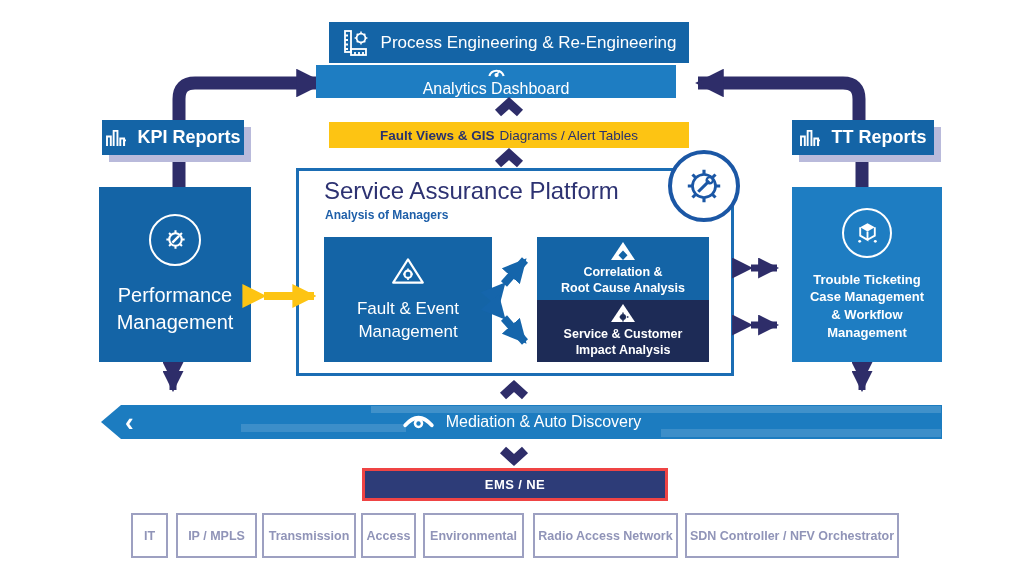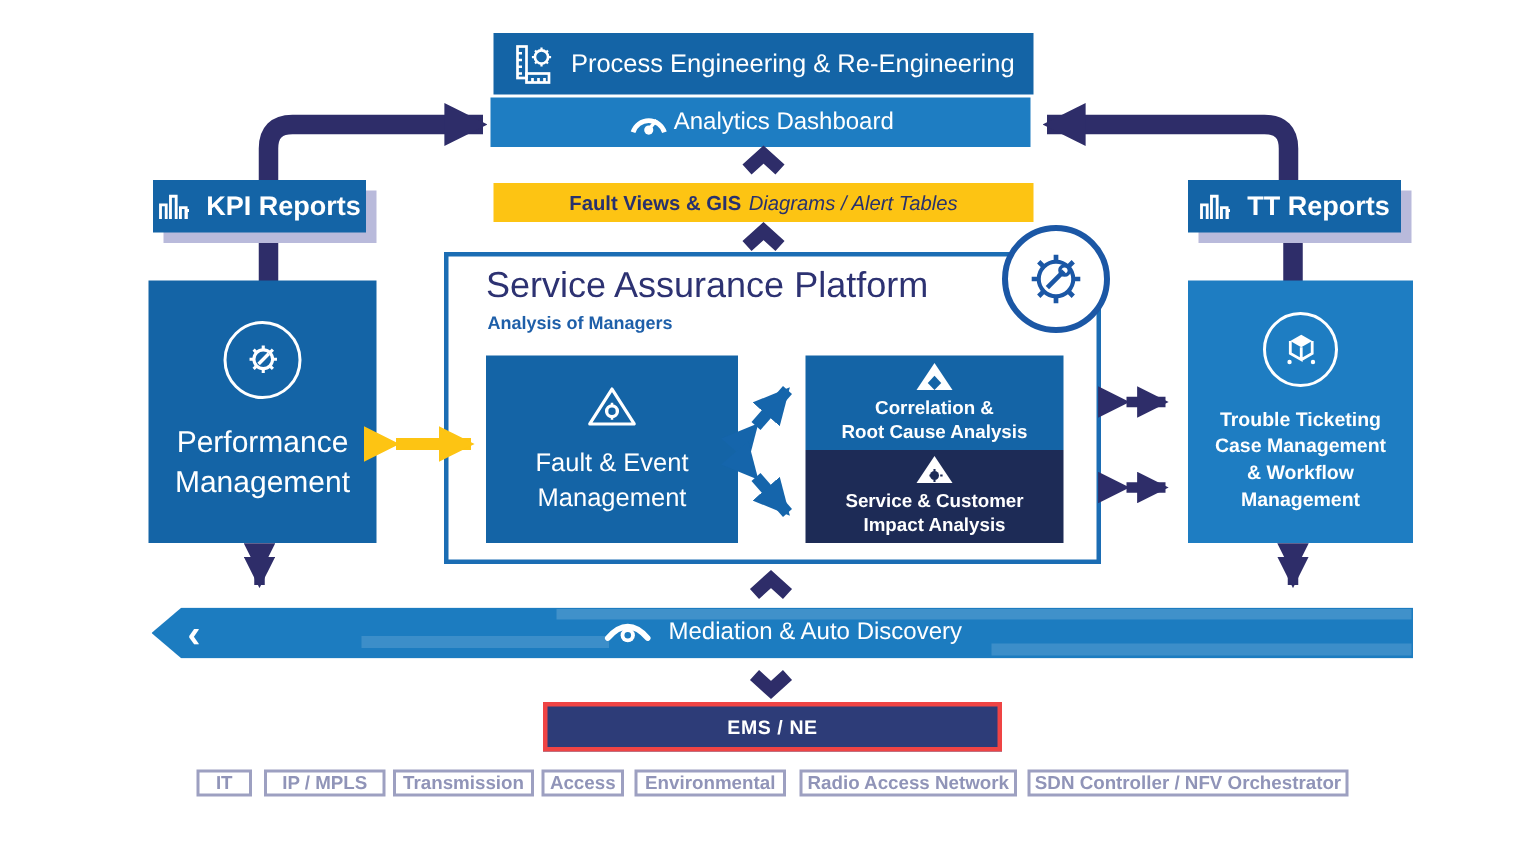--- a/index.html
+++ b/index.html
@@ -12,24 +12,24 @@
   .box-lblue{background:#1e7dc2;color:#fff;}
   .box-navy{background:#1d2b56;color:#fff;}
   .lbl{white-space:pre-line;text-align:center;}
   svg{display:block;}
   .svglayer{position:absolute;left:0;top:0;pointer-events:none;}
   #underlay{z-index:0;} #overlay{z-index:6;}
   .z2{z-index:2;} .z3{z-index:3;}
   .report-box{box-shadow:7px 7px 0 #b9badb;display:flex;align-items:center;justify-content:center;gap:9px;
     font-size:18px;font-weight:bold;}
   .circle-icon{border:2.5px solid #fff;border-radius:50%;display:flex;align-items:center;justify-content:center;}
-  .domain-box{top:513px;height:18px;background:#fff;border:2px solid #9da0c1;color:#9094b8;
+  .domain-box{top:513px;height:45px;background:#fff;border:2px solid #9da0c1;color:#9094b8;
     font-weight:bold;font-size:12.5px;display:flex;align-items:center;justify-content:center;}
   .ybar-bold{font-weight:800;}
-  .ybar-rest{font-weight:400;margin-left:5px;font-style:italic;}
+  .ybar-rest{font-weight:400;margin-left:5px;}
 </style>
 </head>
 <body>
 
 <div id="canvas">
 
   <svg id="underlay" class="svglayer" width="1024" height="577" viewBox="0 0 1024 577">
     <defs>
       <marker id="mnavy" viewBox="0 0 10 10" refX="9" refY="5" markerWidth="2.2" markerHeight="2.2" orient="auto">
         <polygon points="0 0, 10 5, 0 10" fill="#2e2d69"></polygon>
@@ -46,21 +46,21 @@
       <rect x="3" y="2" width="6" height="21"></rect>
       <path d="M3 6.5h3M3 11h3M3 15.5h3M3 20h3"></path>
       <rect x="9" y="20" width="15" height="6"></rect>
       <path d="M13 23v3M17 23v3M21 23v3"></path>
       <circle cx="19" cy="9" r="4.4"></circle>
       <path d="M19 2.6v2.2M19 13.2v2.2M12.6 9h2.2M23.2 9h2.2M14.7 4.7l1.6 1.6M21.7 11.7l1.6 1.6M23.3 4.7l-1.6 1.6M16.3 11.7l-1.6 1.6" stroke-width="1.5"></path>
     </svg>
     <span style="font-size:17px;">Process Engineering &amp; Re-Engineering</span>
   </div>
 
-  <div class="abs flexc box-lblue z2" style="left:303px;top:65px;width:360px;height:33px;gap:2px;">
+  <div class="abs flexc box-lblue z2" style="left:292px;top:65px;width:360px;height:33px;gap:2px;flex-direction:column;">
     <svg width="29" height="19" viewBox="0 0 30 20" fill="none">
       <path d="M4 17 A11.5 11.5 0 0 1 26 17" stroke="#fff" stroke-width="3.4"></path>
       <path d="M15 15 L20.5 8.5" stroke="#fff" stroke-width="2.4"></path>
       <circle cx="15" cy="15.5" r="3.2" fill="#fff"></circle>
     </svg>
     <span style="font-size:16px;">Analytics Dashboard</span>
   </div>
 
   <div class="abs flexc z2" style="left:305px;top:122px;width:360px;height:26px;background:#fdc413;color:#28316e;font-size:13.5px;">
     <span class="ybar-bold">Fault Views &amp; GIS</span>

